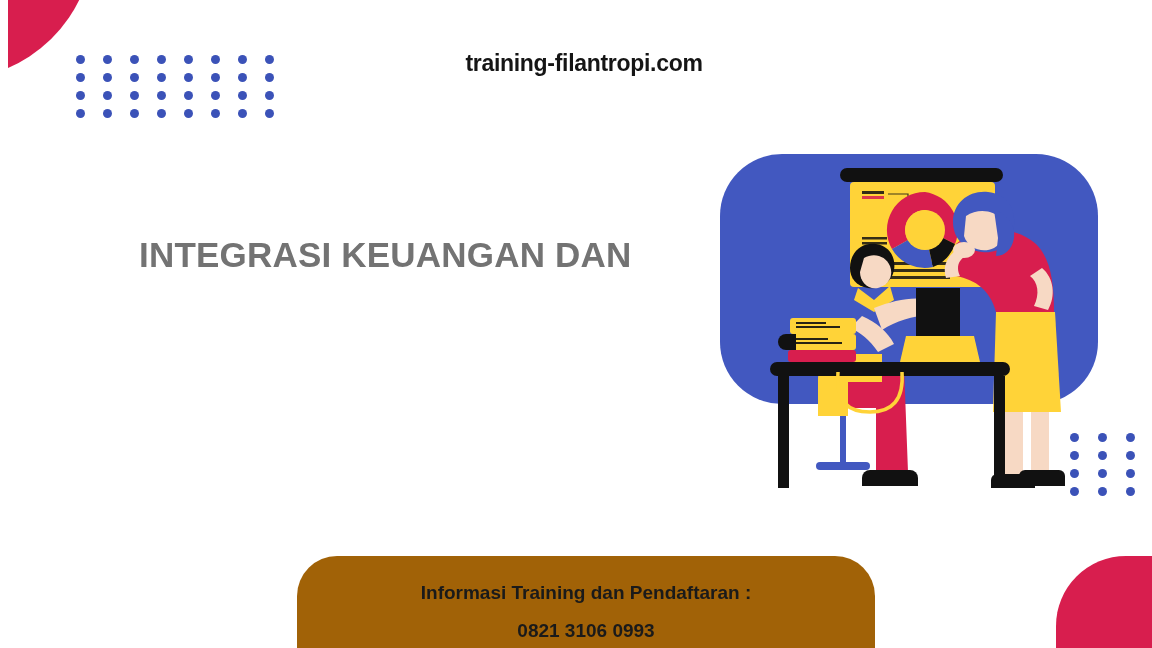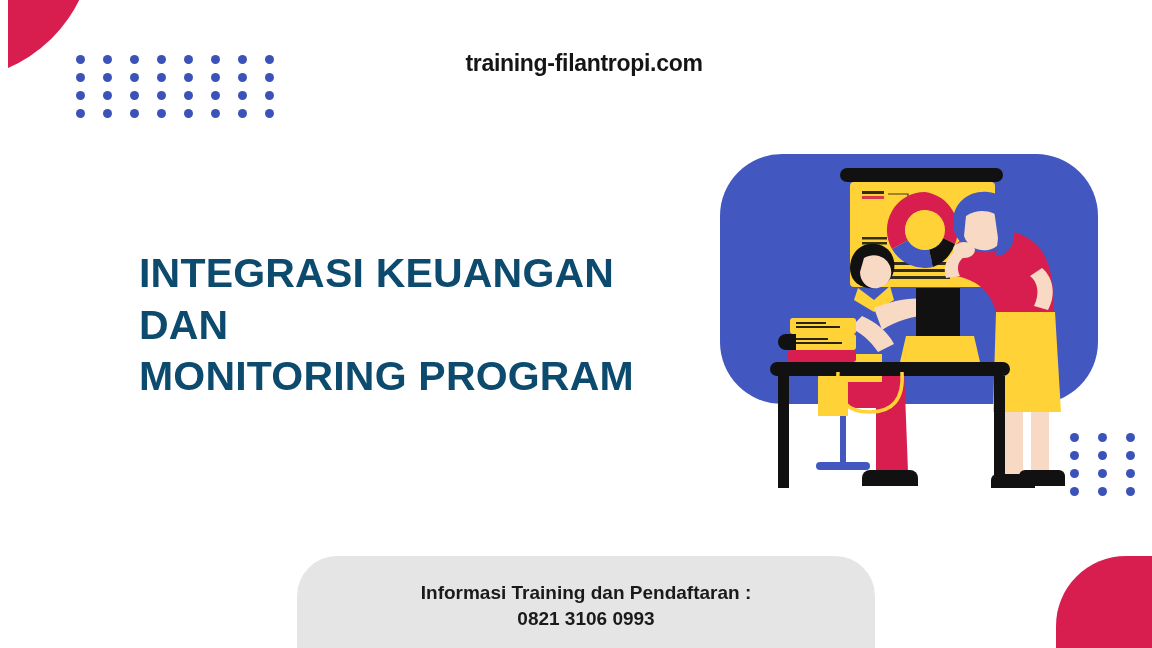--- a/index.html
+++ b/index.html
@@ -51,35 +51,36 @@
   
   .site-url {
     position:absolute; left:0; top:50px; width:1152px;
     text-align:center;
     font-size:23px; font-weight:bold; color:#151515;
     letter-spacing:-0.3px;
   }
 
   
   .headline {
-    position:absolute; left:131px; top:248px;
+    position:absolute; left:131px; top:233px;
     width:520px;
-    font-size:41px; font-weight:bold; line-height:1.26;
-    color:#0c4a6e; letter-spacing:0.2px;
+    font-size:35px; font-weight:bold; line-height:1.26;
+    color:#737373; letter-spacing:0.2px;
   }
 
   
   .cta-banner {
     position:absolute; left:289px; top:556px;
     width:578px; height:92px;
-    background:#e5e5e5;
+    background:#a16207;
     border-radius:40px 40px 0 0;
     display:flex; flex-direction:column;
     align-items:center; justify-content:flex-start;
     padding-top:24px;
+    gap:12px;
   }
   .cta-line {
     font-size:19px; font-weight:bold; color:#1a1a1a;
     line-height:1.35; text-align:center;
   }
 
   
   .illustration {
     position:absolute; left:690px; top:140px;
     width:400px; height:370px;
@@ -145,21 +146,20 @@
     <div class="dot"></div>
       <div class="dot"></div>
       <div class="dot"></div>
       <div class="dot"></div>
   </div>
 
   <div class="site-url">training-filantropi.com</div>
 
   <div class="headline">
     <div>INTEGRASI KEUANGAN DAN</div>
-    <div>MONITORING PROGRAM</div>
   </div>
 
   <div class="illustration">
     <svg viewBox="0 0 400 370" xmlns="http://www.w3.org/2000/svg">
 
       <rect x="22" y="14" width="378" height="250" rx="62" ry="62" fill="#4258C0"></rect>
 
       <rect x="142" y="28" width="163" height="14" rx="7" fill="#111111"></rect>
 
       <rect x="152" y="42" width="145" height="105" rx="4" fill="#FFD338"></rect>

